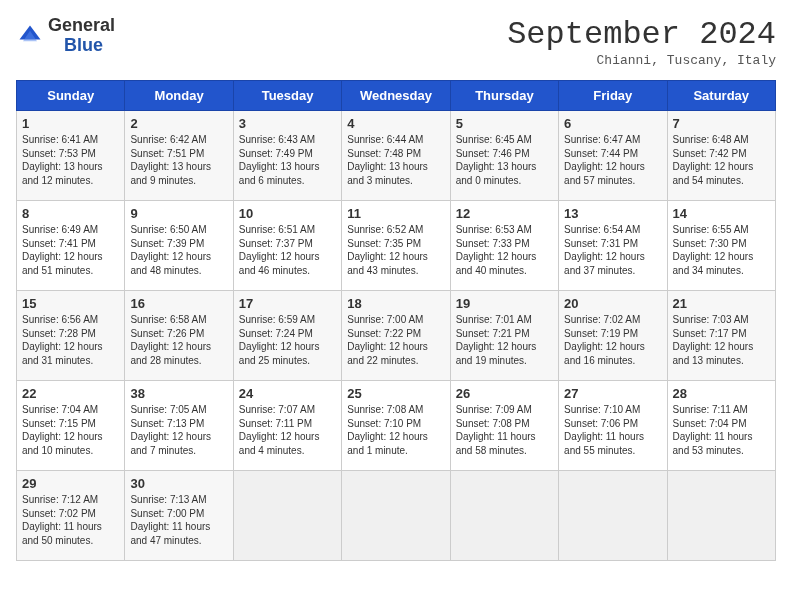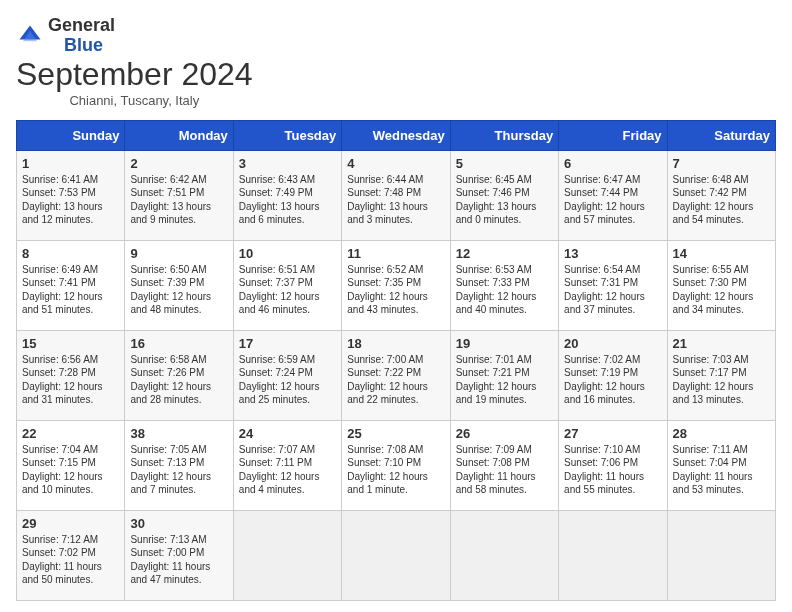--- a/index.html
+++ b/index.html
@@ -8,40 +8,40 @@
       background: #fff;
       width: 792px;
       min-height: 612px;
       padding: 16px;
     }
     .header {
       display: flex;
       justify-content: space-between;
       align-items: flex-start;
       margin-bottom: 12px;
-      flex-direction: column;
     }
     .logo {
       display: flex;
       align-items: center;
       gap: 4px;
     }
     .logo-text {
       font-size: 18px;
       font-weight: bold;
       line-height: 1.1;
     }
     .logo-general { color: #333; }
     .logo-blue { color: #2255aa; margin-left: 16px; }
     .logo-icon {
       width: 28px;
       height: 28px;
     }
     .title-block {
-      text-align: center;
+      text-align: right;
+      font-family: Liberation Mono, monospace;
     }
     .month-title {
       font-size: 32px;
       color: #333;
       font-weight: normal;
     }
     .subtitle {
       font-size: 13px;
       color: #555;
     }
@@ -49,21 +49,21 @@
       width: 100%;
       border-collapse: collapse;
       table-layout: fixed;
     }
     thead th {
       background-color: #2255cc;
       color: #fff;
       font-size: 13px;
       font-weight: bold;
       padding: 7px 5px;
-      text-align: right;
+      text-align: center;
       border: 1px solid #1a44aa;
     }
     tbody tr {
       vertical-align: top;
     }
     tbody td {
       border: 1px solid #ccc;
       padding: 5px 5px 6px 5px;
       font-size: 10.5px;
       color: #333;

